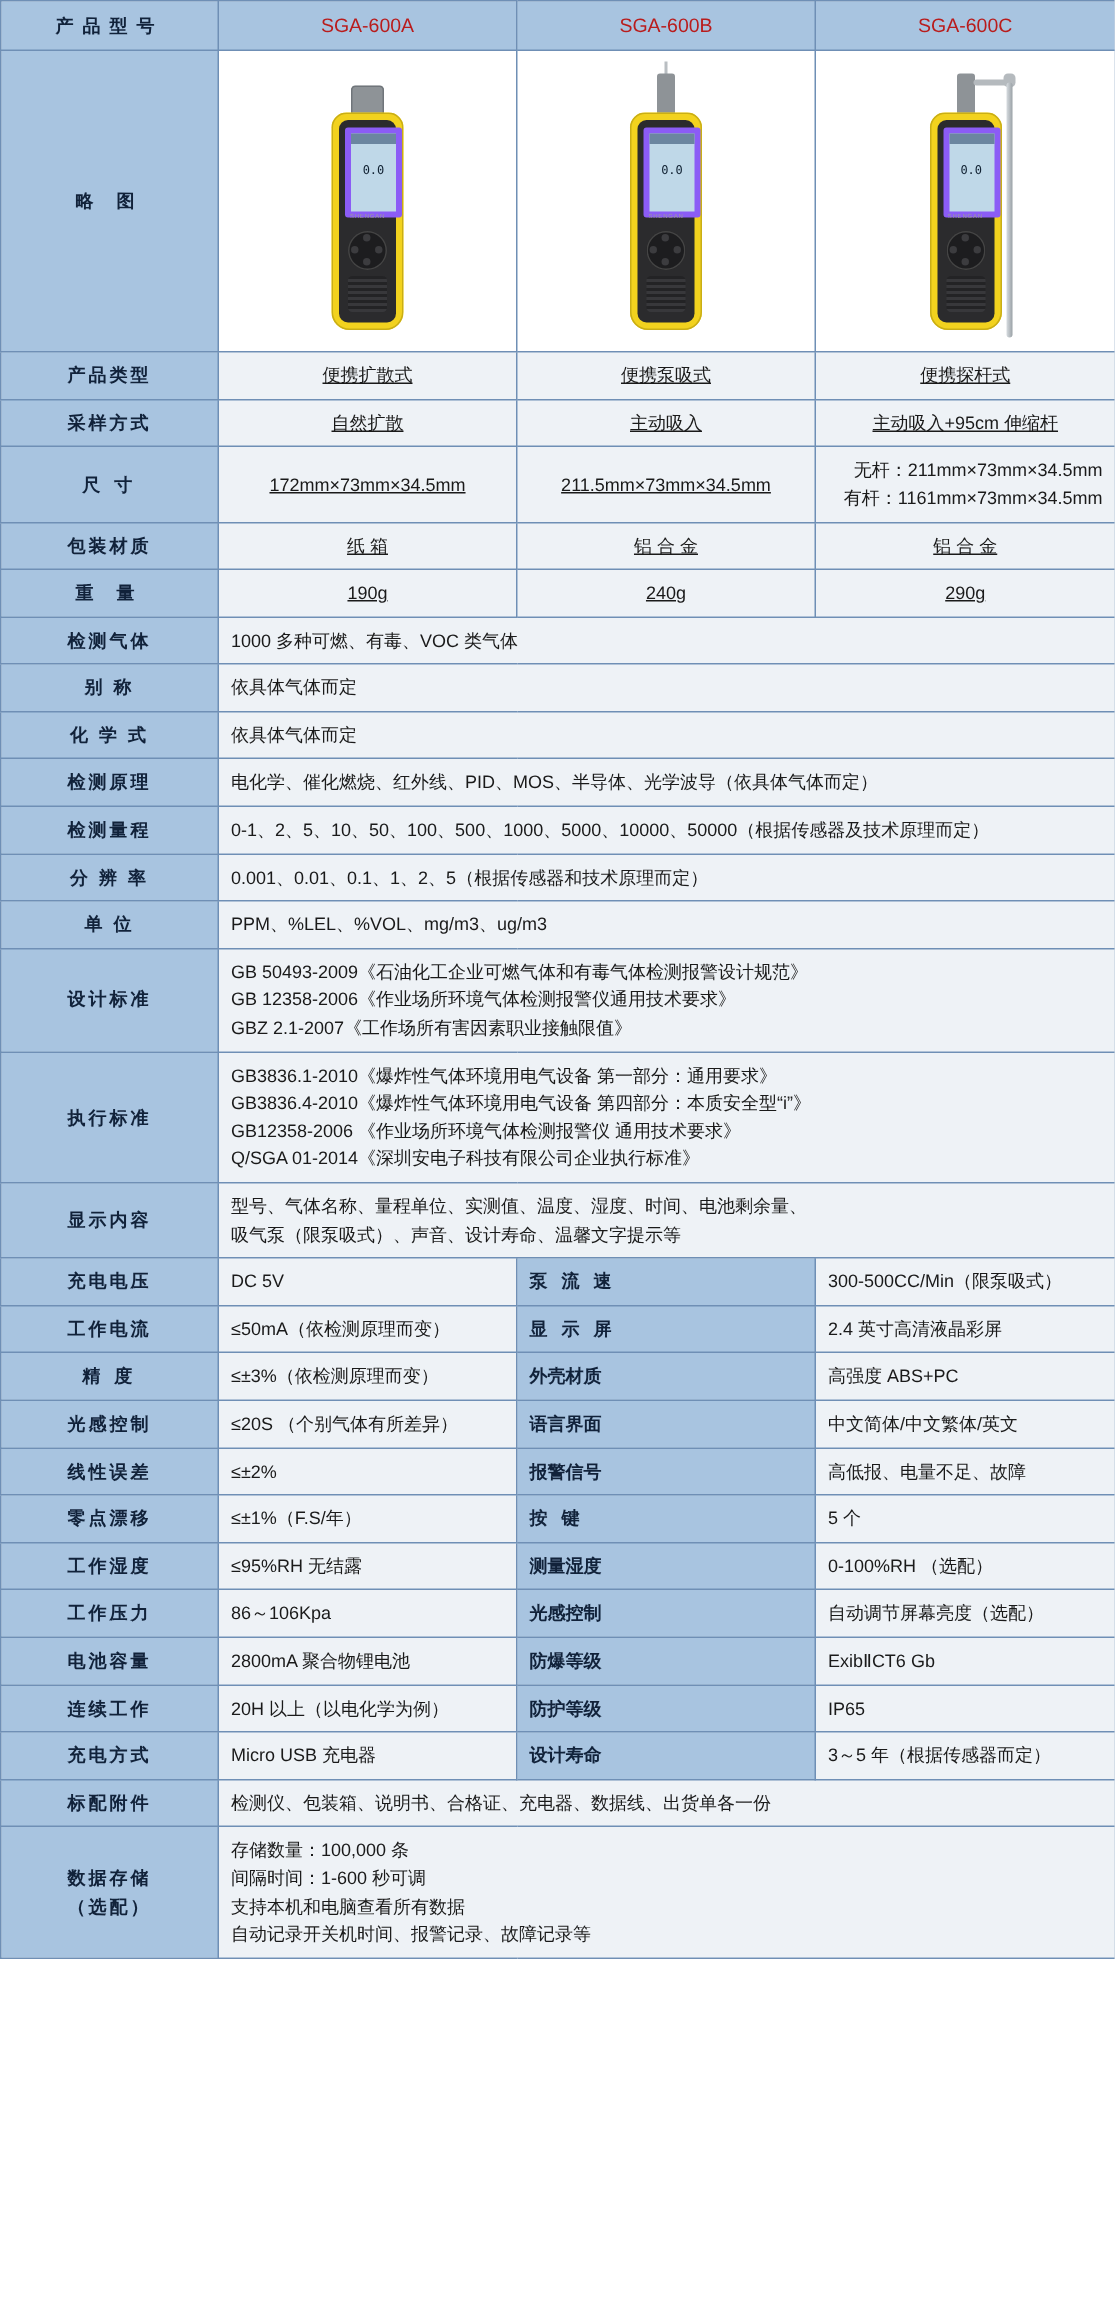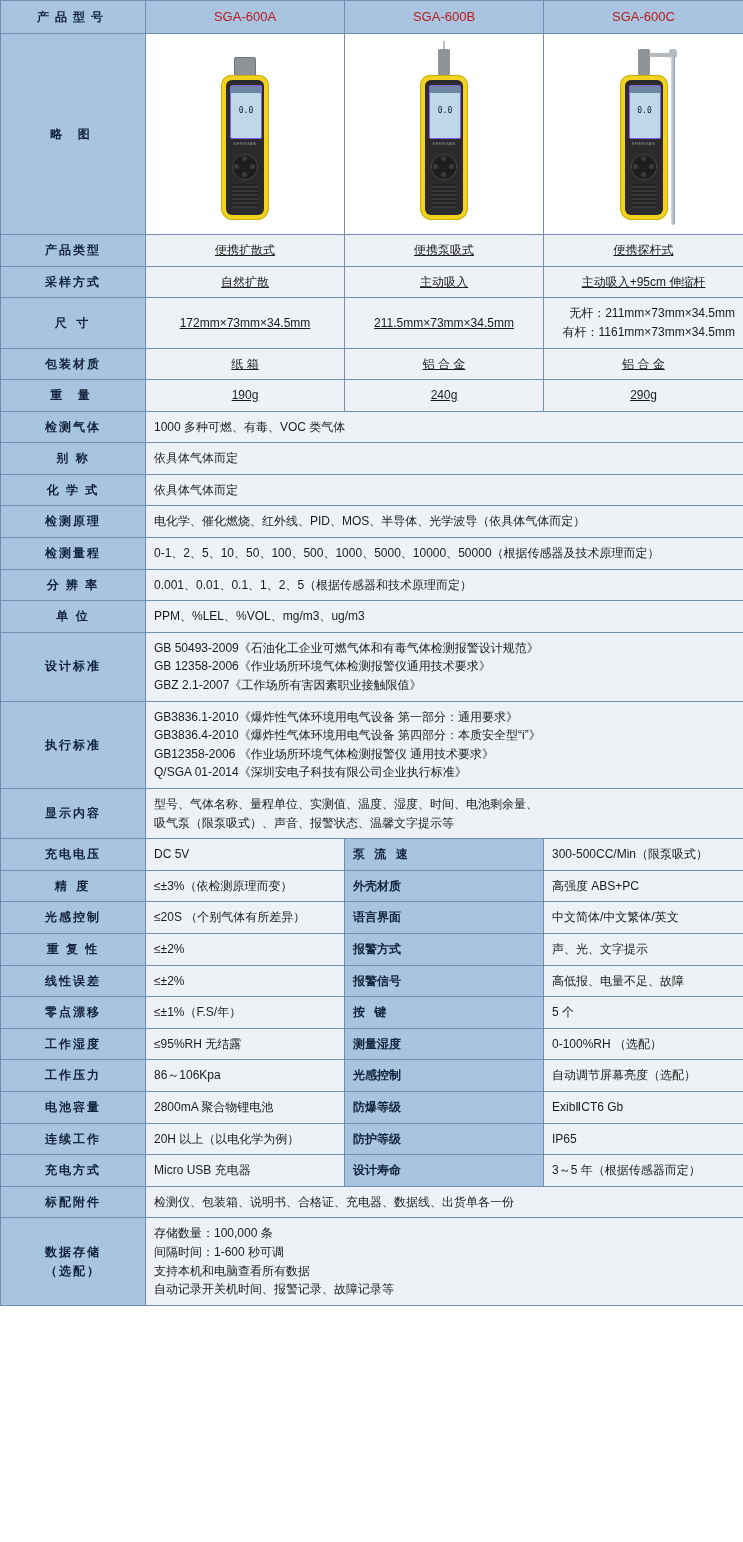--- a/index.html
+++ b/index.html
@@ -88,21 +88,21 @@
     border-radius:6px;
   }
   .dev-screen{
     position:absolute;
     left:4px;
     top:5px;
     width:30px;
     height:52px;
     background:#bfd8e8;
     border-radius:2px;
-    border:1px solid #8b5cf6;
+    border:4px solid #8b5cf6;
   }
   .dev-screen .topbar{
     height:7px;background:#6b86a0;
   }
   .dev-screen .rd{
     color:#123;
     font-size:8px;
     text-align:center;
     margin-top:12px;
     font-family:"DejaVu Sans Mono",monospace;
@@ -348,47 +348,47 @@
       <div>GB3836.1-2010《爆炸性气体环境用电气设备 第一部分：通用要求》</div>
       <div>GB3836.4-2010《爆炸性气体环境用电气设备 第四部分：本质安全型“i”》</div>
       <div>GB12358-2006 《作业场所环境气体检测报警仪 通用技术要求》</div>
       <div>Q/SGA 01-2014《深圳安电子科技有限公司企业执行标准》</div>
     </td>
   </tr>
   <tr>
     <td class="hdr">显示内容</td>
     <td class="val-l" colspan="3">
       <div>型号、气体名称、量程单位、实测值、温度、湿度、时间、电池剩余量、</div>
-      <div>吸气泵（限泵吸式）、声音、报警状态、温馨文字提示等</div>
+      <div>吸气泵（限泵吸式）、声音、设计寿命、温馨文字提示等</div>
     </td>
   </tr>
 
   <tr>
     <td class="hdr">充电电压</td>
     <td class="val-l">DC 5V</td>
     <td class="hdr-mid sp3">泵 流 速</td>
     <td class="val-l">300-500CC/Min（限泵吸式）</td>
   </tr>
   <tr>
+    <td class="hdr">工作电流</td>
+    <td class="val-l">≤50mA（依检测原理而变）</td>
+    <td class="hdr-mid sp3">显 示 屏</td>
+    <td class="val-l">2.4 英寸高清液晶彩屏</td>
+  </tr>
+  <tr>
     <td class="hdr sp3">精  度</td>
     <td class="val-l">≤±3%（依检测原理而变）</td>
     <td class="hdr-mid">外壳材质</td>
     <td class="val-l">高强度 ABS+PC</td>
   </tr>
   <tr>
     <td class="hdr">光感控制</td>
     <td class="val-l">≤20S （个别气体有所差异）</td>
     <td class="hdr-mid">语言界面</td>
     <td class="val-l">中文简体/中文繁体/英文</td>
-  </tr>
-  <tr>
-    <td class="hdr">重 复 性</td>
-    <td class="val-l">≤±2%</td>
-    <td class="hdr-mid">报警方式</td>
-    <td class="val-l">声、光、文字提示</td>
   </tr>
   <tr>
     <td class="hdr">线性误差</td>
     <td class="val-l">≤±2%</td>
     <td class="hdr-mid">报警信号</td>
     <td class="val-l">高低报、电量不足、故障</td>
   </tr>
   <tr>
     <td class="hdr">零点漂移</td>
     <td class="val-l">≤±1%（F.S/年）</td>

